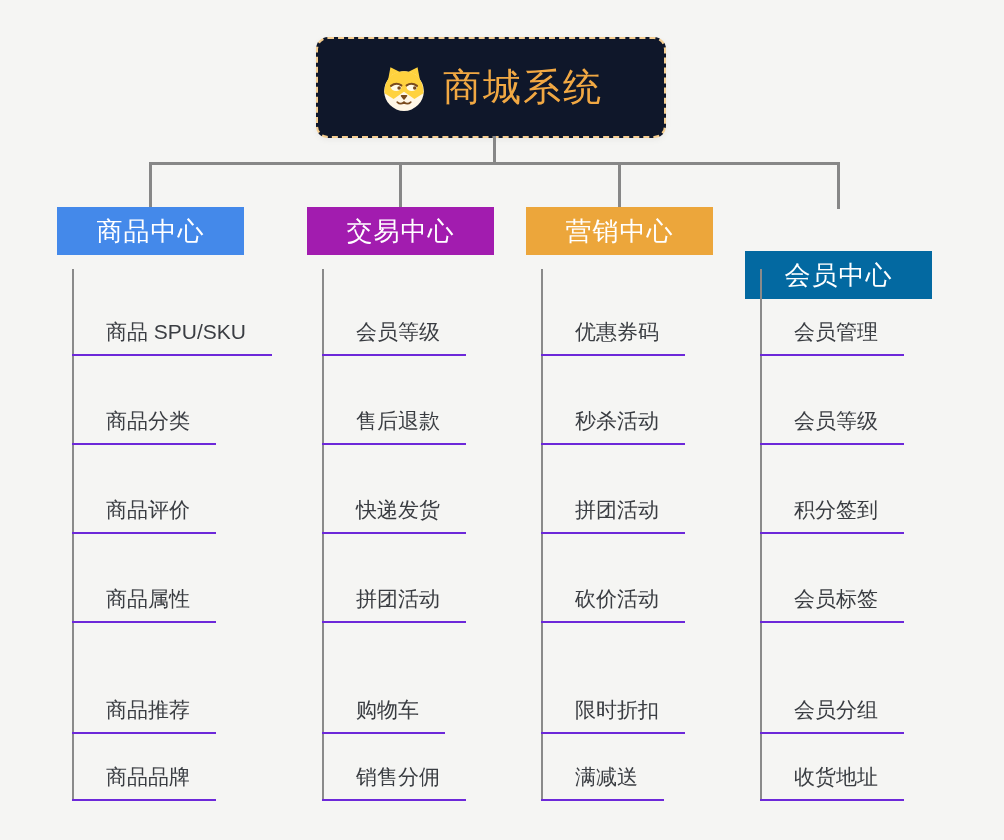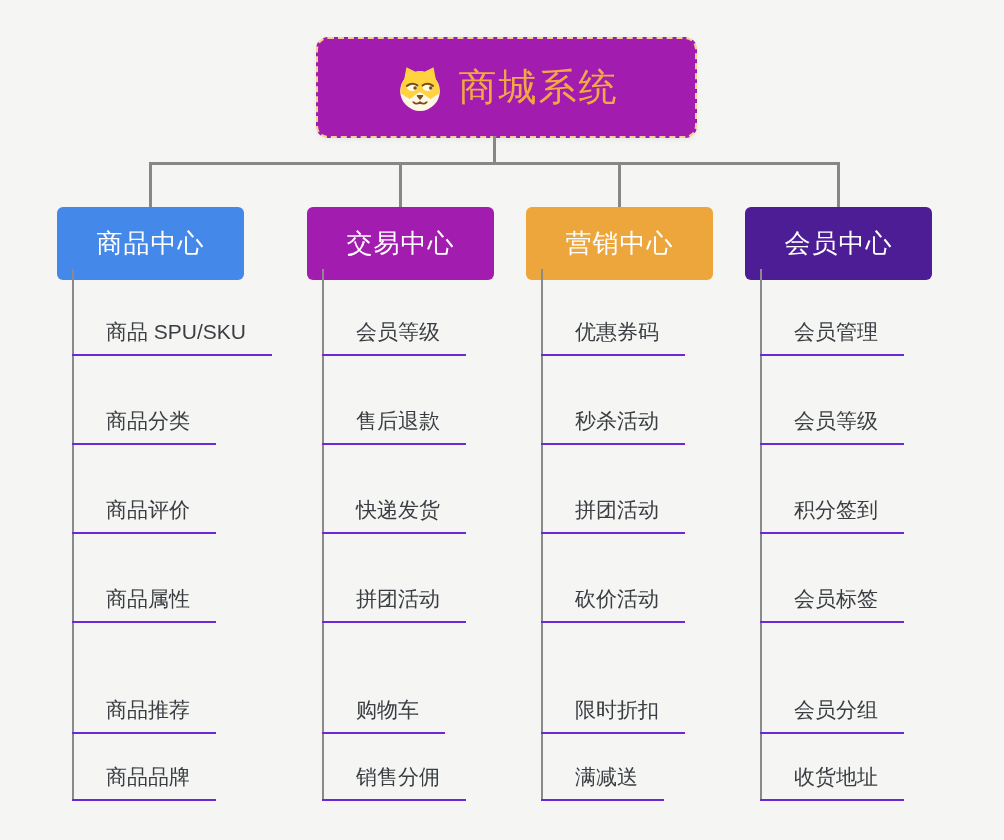--- a/index.html
+++ b/index.html
@@ -2,38 +2,38 @@
 <html><head>
 <meta charset="utf-8">
 <style>
   html,body{margin:0;padding:0;background:#f5f5f3;}
   .canvas{
     position:relative;width:1004px;height:840px;background:#f5f5f3;
     font-family:"Liberation Sans","DejaVu Sans",sans-serif;overflow:hidden;
   }
   
   .root-node{
-    position:absolute;left:316px;top:37px;width:381px;height:101px;
-    background:#a21caf;border:2px dashed #f6cf92;border-radius:12px;
+    position:absolute;left:316px;top:37px;width:350px;height:101px;
+    background:#0f172a;border:2px dashed #f6cf92;border-radius:12px;
     box-sizing:border-box;display:flex;align-items:center;justify-content:center;
     gap:14px;box-shadow:0 2px 6px rgba(0,0,0,0.05);cursor:pointer;text-align:center;
   }
   .root-label{font-size:38px;color:#f1a843;letter-spacing:2px;white-space:nowrap;}
   .dog-icon{width:50px;height:48px;flex:0 0 auto;}
   
   .conn{position:absolute;background:#878787;}
   .root-stub{left:493px;top:136px;width:3px;height:27px;}
   .bus{left:149px;top:162px;width:691px;height:3px;}
   .drop{top:164px;width:3px;height:45px;}
   .drop.d1{left:149px}.drop.d2{left:399px}.drop.d3{left:618px}.drop.d4{left:837px}
   .spine{top:269px;width:2px;height:532px;background:#8a8a8a;}
   .spine.s1{left:72px}.spine.s2{left:322px}.spine.s3{left:541px}.spine.s4{left:760px}
   
   .branch-node{
-    position:absolute;top:207px;width:187px;height:73px;border-radius:6px;
+    position:absolute;top:207px;width:187px;height:48px;border-radius:0;
     display:flex;align-items:center;justify-content:center;
     color:#ffffff;font-size:26px;letter-spacing:1px;white-space:nowrap;cursor:pointer;
   }
   .branch-node.b1{left:57px}.branch-node.b2{left:307px}
   .branch-node.b3{left:526px}.branch-node.b4{left:745px}
   
   .leaf{
     position:absolute;padding:0 26px 8px 34px;border-bottom:2px solid #6d28d9;
     font-size:21px;line-height:29px;color:#3a3d42;white-space:nowrap;cursor:pointer;
   }
@@ -67,21 +67,21 @@
   <div class="conn root-stub"></div>
   <div class="conn bus"></div>
   <div class="conn drop d1"></div>
   <div class="conn drop d2"></div>
   <div class="conn drop d3"></div>
   <div class="conn drop d4"></div>
 
   <div class="branch-node b1" style="background-color: rgb(68, 137, 234);">商品中心</div>
   <div class="branch-node b2" style="background-color: #a21caf;">交易中心</div>
   <div class="branch-node b3" style="background-color: rgb(236, 166, 59);">营销中心</div>
-  <div class="branch-node b4" style="background-color: #4c1d95;">会员中心</div>
+  <div class="branch-node b4" style="background-color: #0369a1; margin-top: 44px;">会员中心</div>
 
   <div class="conn spine s1"></div>
   <div class="conn spine s2"></div>
   <div class="conn spine s3"></div>
   <div class="conn spine s4"></div>
 
   <div class="leaf c1 r1">商品 SPU/SKU</div>
   <div class="leaf c1 r2">商品分类</div>
   <div class="leaf c1 r3">商品评价</div>
   <div class="leaf c1 r4">商品属性</div>

